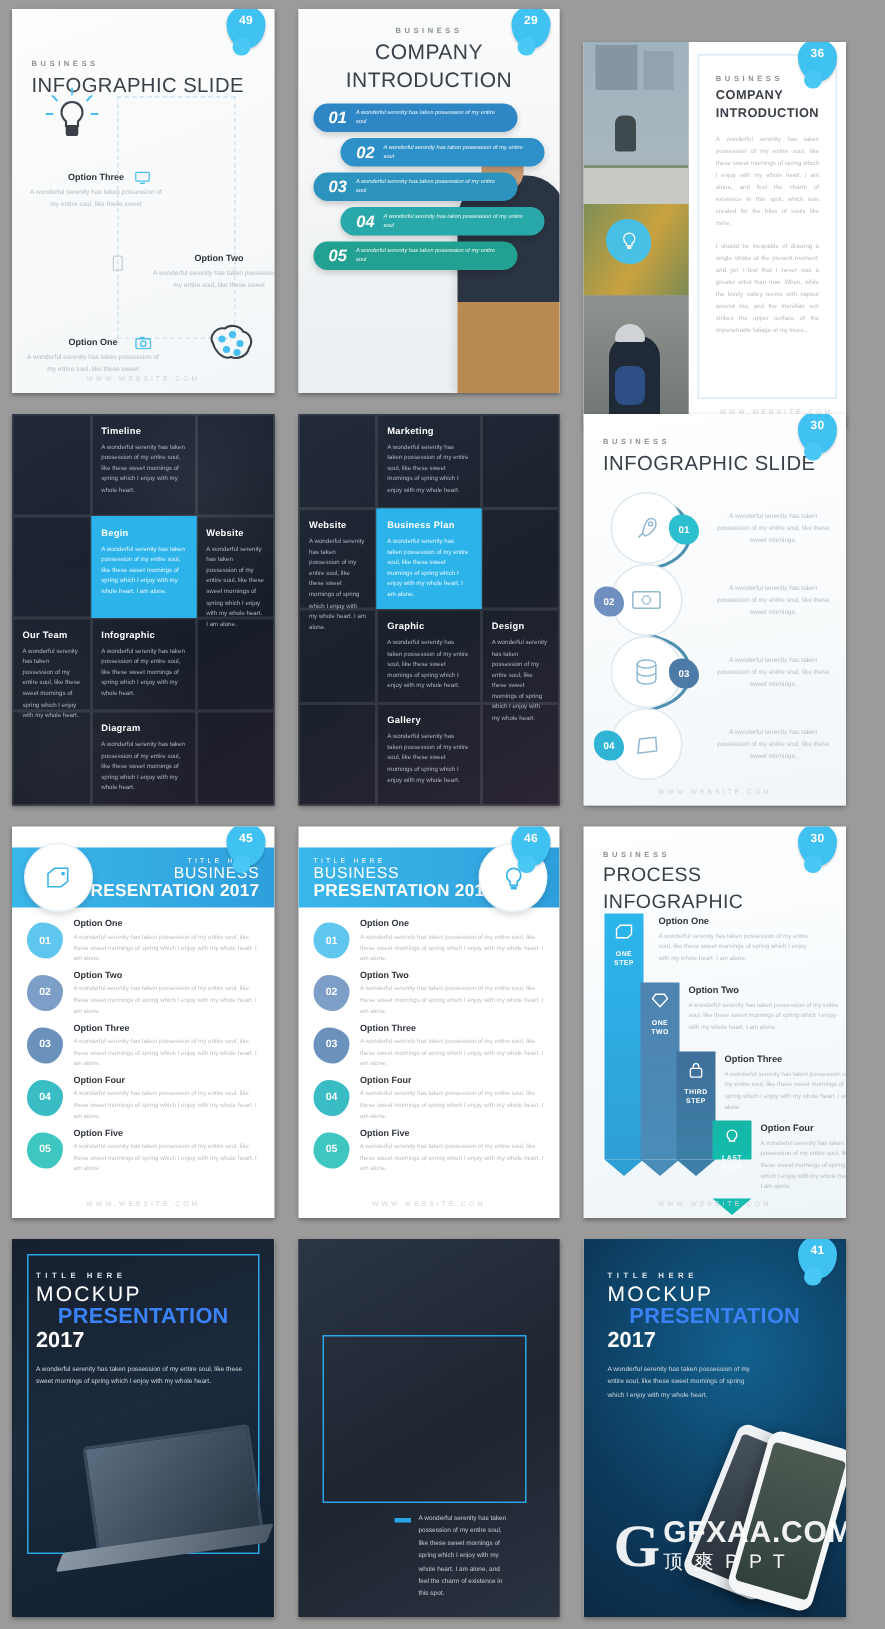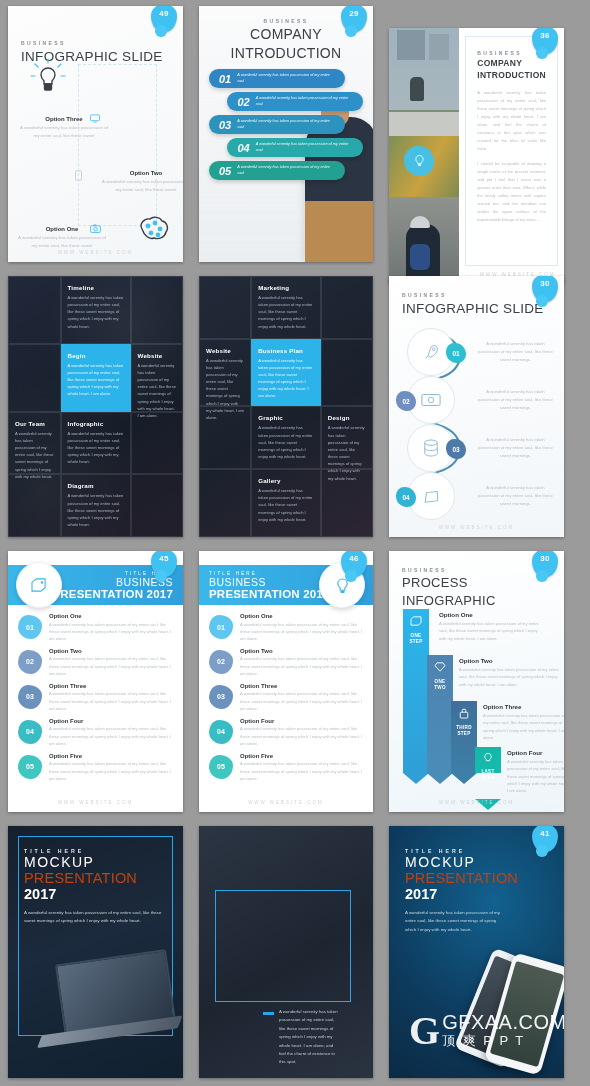--- a/index.html
+++ b/index.html
@@ -229,21 +229,21 @@
   .s9 .txt{position:absolute;width:105px;}
   .s9 .txt .optname{font-size:6.2px;margin-bottom:2px;}
   .s9 .txt p{margin:0;font-size:4.1px;line-height:1.8;color:#b7bec4;}
 
   
   .mk{position:relative;overflow:hidden;}
   .mk .bg{position:absolute;inset:0;}
   .mk .frm{position:absolute;border:1.5px solid #2aa5e8;}
   .mk .th{font-size:5.2px;letter-spacing:3px;color:#dfe7ee;font-weight:bold;}
   .mk .m1{font-size:14px;color:#fff;font-weight:400;letter-spacing:1.5px;}
-  .mk .m2{font-size:14.5px;color:#c2410c;font-weight:normal;letter-spacing:.2px;}
+  .mk .m2{font-size:14.5px;color:#3b82f6;font-weight:bold;letter-spacing:.2px;text-align:center;}
   .mk .m3{font-size:14.5px;color:#fff;font-weight:bold;}
   .mk p.lead{font-size:4.4px;line-height:1.9;color:#cdd6de;margin:7px 0 0 0;}
 
   
   .s11{position:relative;overflow:hidden;background:#242c3a;}
   .s11 .bg{position:absolute;inset:0;
     background:linear-gradient(150deg,#2c3543,#1d2531 55%,#2a3340);}
   .s11 .ghost{position:absolute;font-size:110px;font-weight:bold;color:rgba(255,255,255,.045);
     left:-8px;top:6px;line-height:.85;letter-spacing:-4px;}
   .s11 .frm{position:absolute;left:16px;right:22px;top:64px;height:110px;
@@ -255,21 +255,21 @@
     font-size:4.3px;line-height:1.95;color:#c3ccd6;}
 
   .wm{
     position:absolute;left:20px;bottom:28px;display:flex;align-items:center;
     color:#fff;opacity:.93;z-index:30;
   }
   .wm .g{
     font-size:40px;font-weight:bold;line-height:.8;margin-right:2px;
     font-family:"Liberation Serif",serif;
   }
-  .wm .t1{font-size:20px;font-weight:normal;letter-spacing:.5px;}
+  .wm .t1{font-size:20px;font-weight:bold;letter-spacing:.5px;}
   .wm .t2{font-size:13px;letter-spacing:2px;margin-top:-2px;}
   .wm .col{display:flex;flex-direction:column;}
 </style>
 </head>
 <body>
 
 <div class="grid">
 
   <div class="cell">
     <div class="slide s1">

